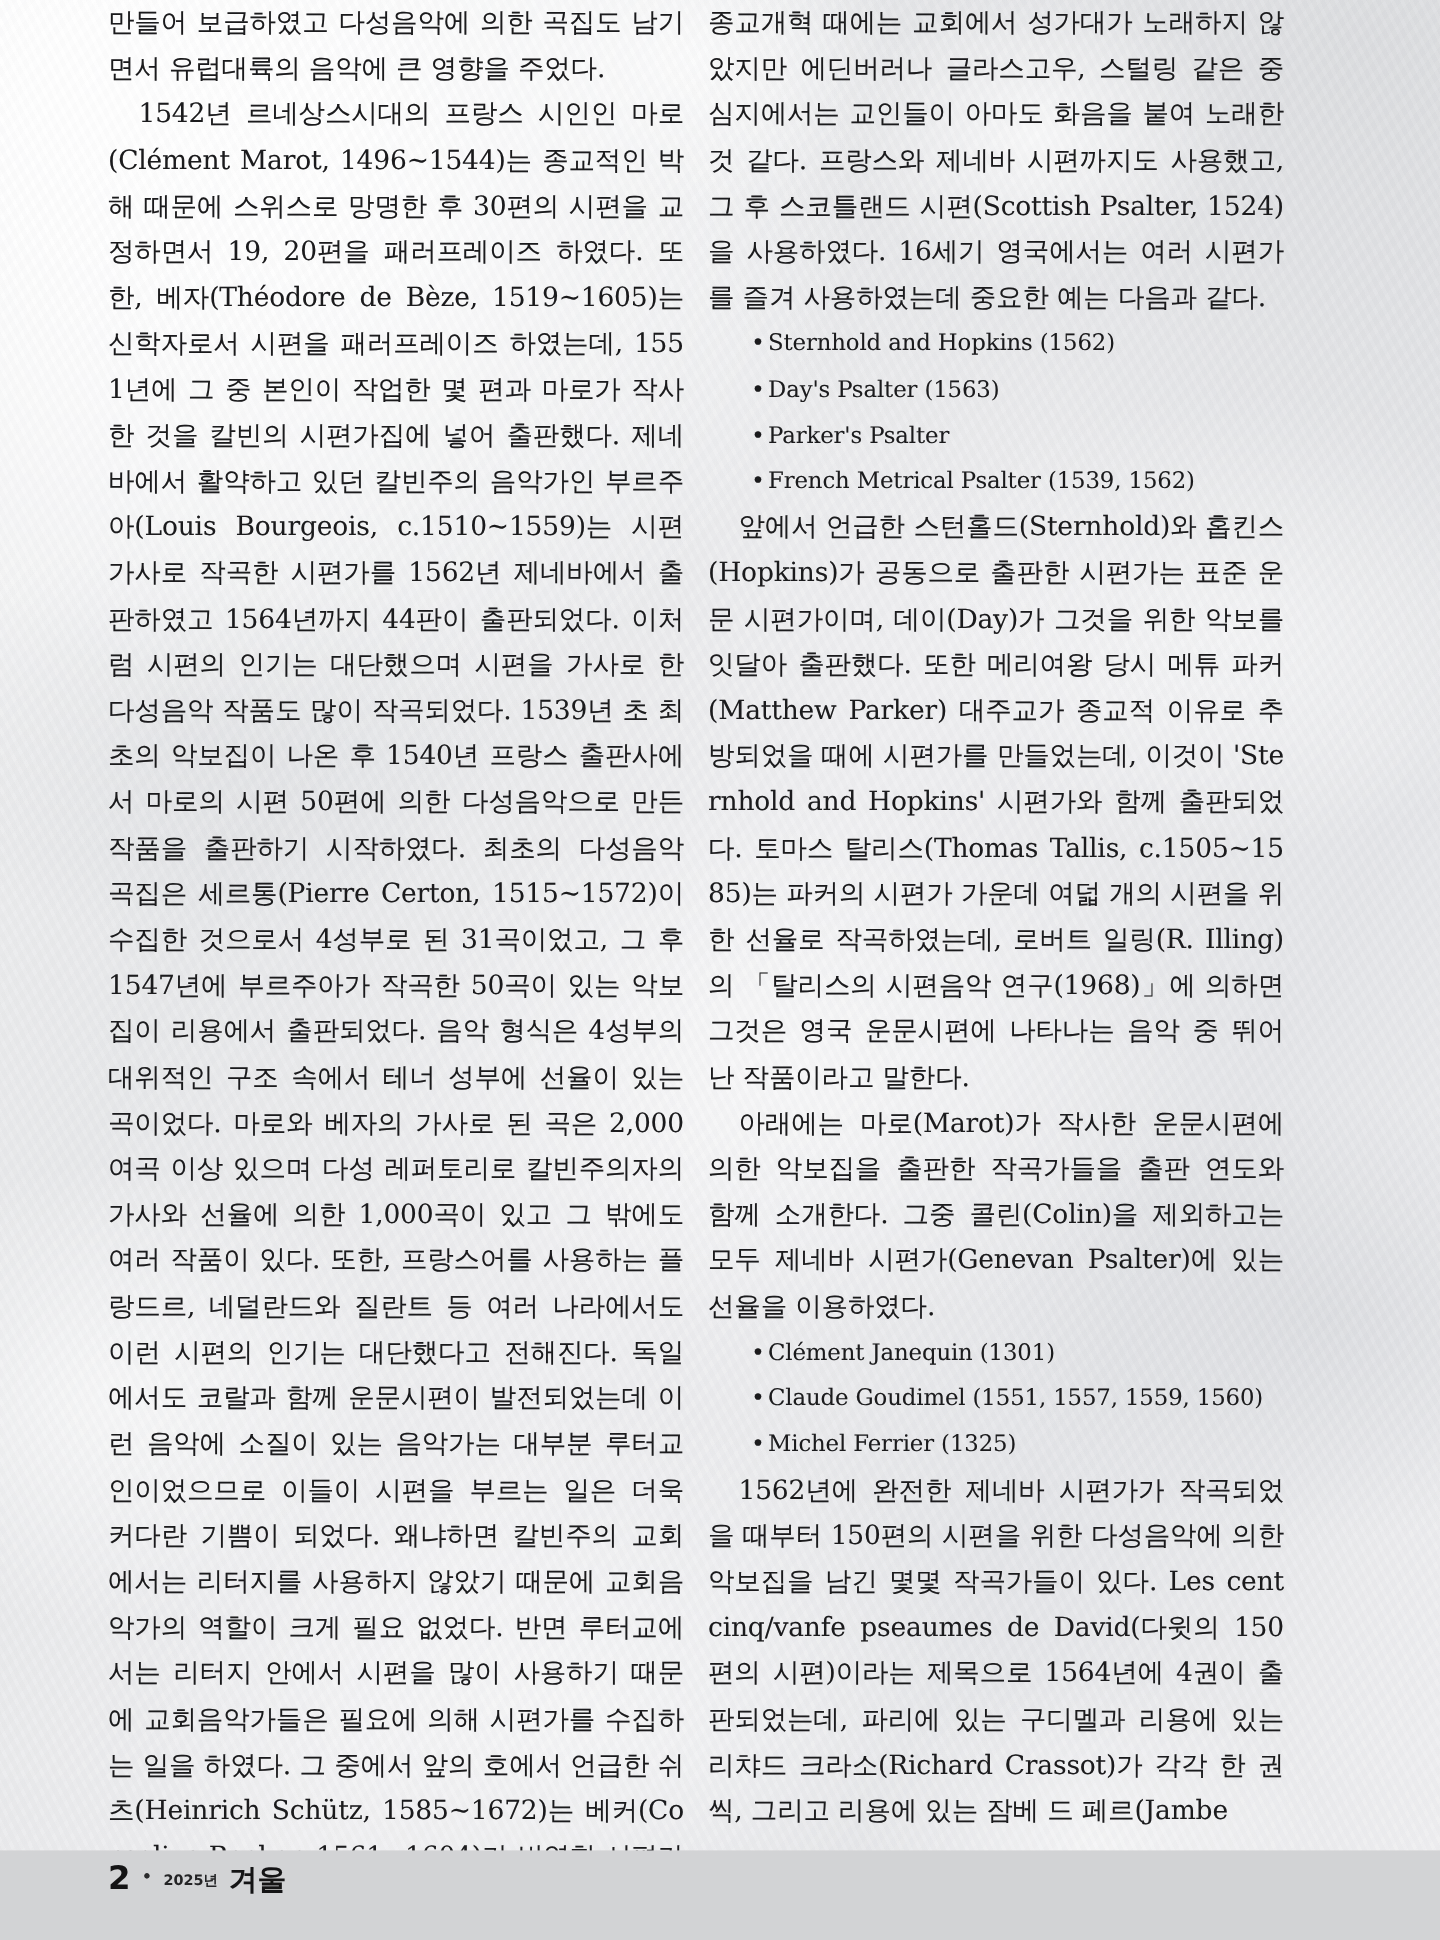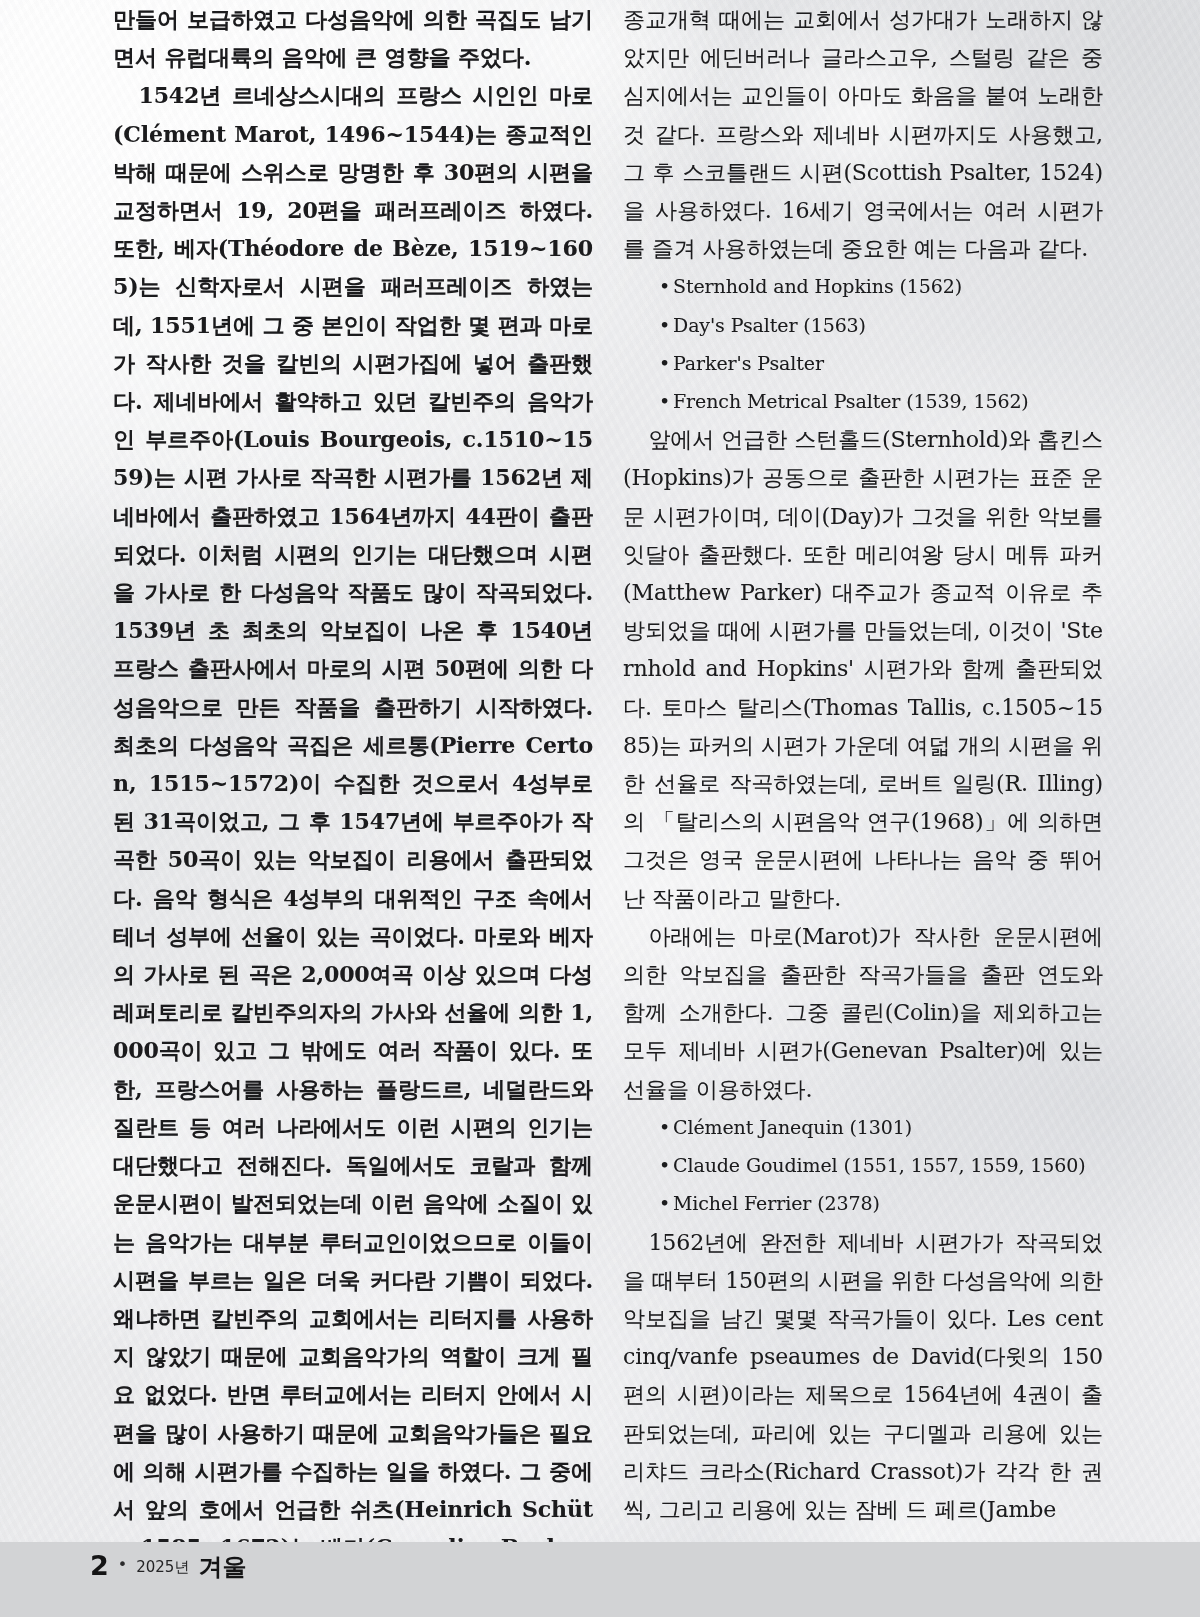--- a/index.html
+++ b/index.html
@@ -61,22 +61,22 @@
     width: 1200px;
     height: 1500px;
     display: flex;
     gap: 0;
   }
   .column {
     position: relative;
     width: 480px;
     box-sizing: border-box;
   }
-  .column.left  { margin-left: 113px; font-weight: bold; }
-  .column.right { margin-left: 30px; }
+  .column.left  { margin-left: 90px; }
+  .column.right { margin-left: 20px; }
 
   .para {
     margin: 0;
     color: #1b1b1d;
     font-size: 22.1px;
     line-height: 38.2px;
     text-align: justify;
     text-justify: inter-character;
     text-indent: 1.15em;
     word-break: break-all;
@@ -132,22 +132,22 @@
   .folio-sep {
     font-family: "DejaVu Sans", "Liberation Sans", sans-serif;
     font-size: 16px;
     color: #2a2a2c;
     line-height: 1;
     position: relative;
     top: -5px;
   }
   .issue-year {
     font-family: "DejaVu Sans", "Liberation Sans", sans-serif;
-    font-size: 15px;
-    font-weight: 400;
+    font-size: 12px;
+    font-weight: 700;
     color: #232325;
     line-height: 1;
     position: relative;
     top: -3px;
   }
   .issue-season {
     font-family: "DejaVu Sans", "Liberation Sans", sans-serif;
     font-size: 24px;
     font-weight: 700;
     color: #141415;
@@ -178,21 +178,21 @@
         <li><span class="dot">•</span><span>French Metrical Psalter (1539, 1562)</span></li>
       </ul>
 
       <p class="para">앞에서 언급한 스턴홀드(Sternhold)와 홉킨스(Hopkins)가 공동으로 출판한 시편가는 표준 운문 시편가이며, 데이(Day)가 그것을 위한 악보를 잇달아 출판했다. 또한 메리여왕 당시 메튜 파커(Matthew Parker) 대주교가 종교적 이유로 추방되었을 때에 시편가를 만들었는데, 이것이 'Sternhold and Hopkins' 시편가와 함께 출판되었다. 토마스 탈리스(Thomas Tallis, c.1505~1585)는 파커의 시편가 가운데 여덟 개의 시편을 위한 선율로 작곡하였는데, 로버트 일링(R. Illing)의 「탈리스의 시편음악 연구(1968)」에 의하면 그것은 영국 운문시편에 나타나는 음악 중 뛰어난 작품이라고 말한다.</p>
 
       <p class="para">아래에는 마로(Marot)가 작사한 운문시편에 의한 악보집을 출판한 작곡가들을 출판 연도와 함께 소개한다. 그중 콜린(Colin)을 제외하고는 모두 제네바 시편가(Genevan Psalter)에 있는 선율을 이용하였다.</p>
 
       <ul class="bullets">
         <li><span class="dot">•</span><span>Clément Janequin (1301)</span></li>
         <li><span class="dot">•</span><span>Claude Goudimel (1551, 1557, 1559, 1560)</span></li>
-        <li><span class="dot">•</span><span>Michel Ferrier (2378)</span></li>
+        <li><span class="dot">•</span><span>Michel Ferrier (1325)</span></li>
       </ul>
 
       <p class="para">1562년에 완전한 제네바 시편가가 작곡되었을 때부터 150편의 시편을 위한 다성음악에 의한 악보집을 남긴 몇몇 작곡가들이 있다. Les cent cinq/vanfe pseaumes de David(다윗의 150편의 시편)이라는 제목으로 1564년에 4권이 출판되었는데, 파리에 있는 구디멜과 리용에 있는 리챠드 크라소(Richard Crassot)가 각각 한 권씩, 그리고 리용에 있는 잠베 드 페르(Jambe</p>
     </div>
 
   </div>
 
   <div class="footer-bar"></div>
   <div class="footer-inner">
     <span class="folio">2</span>

